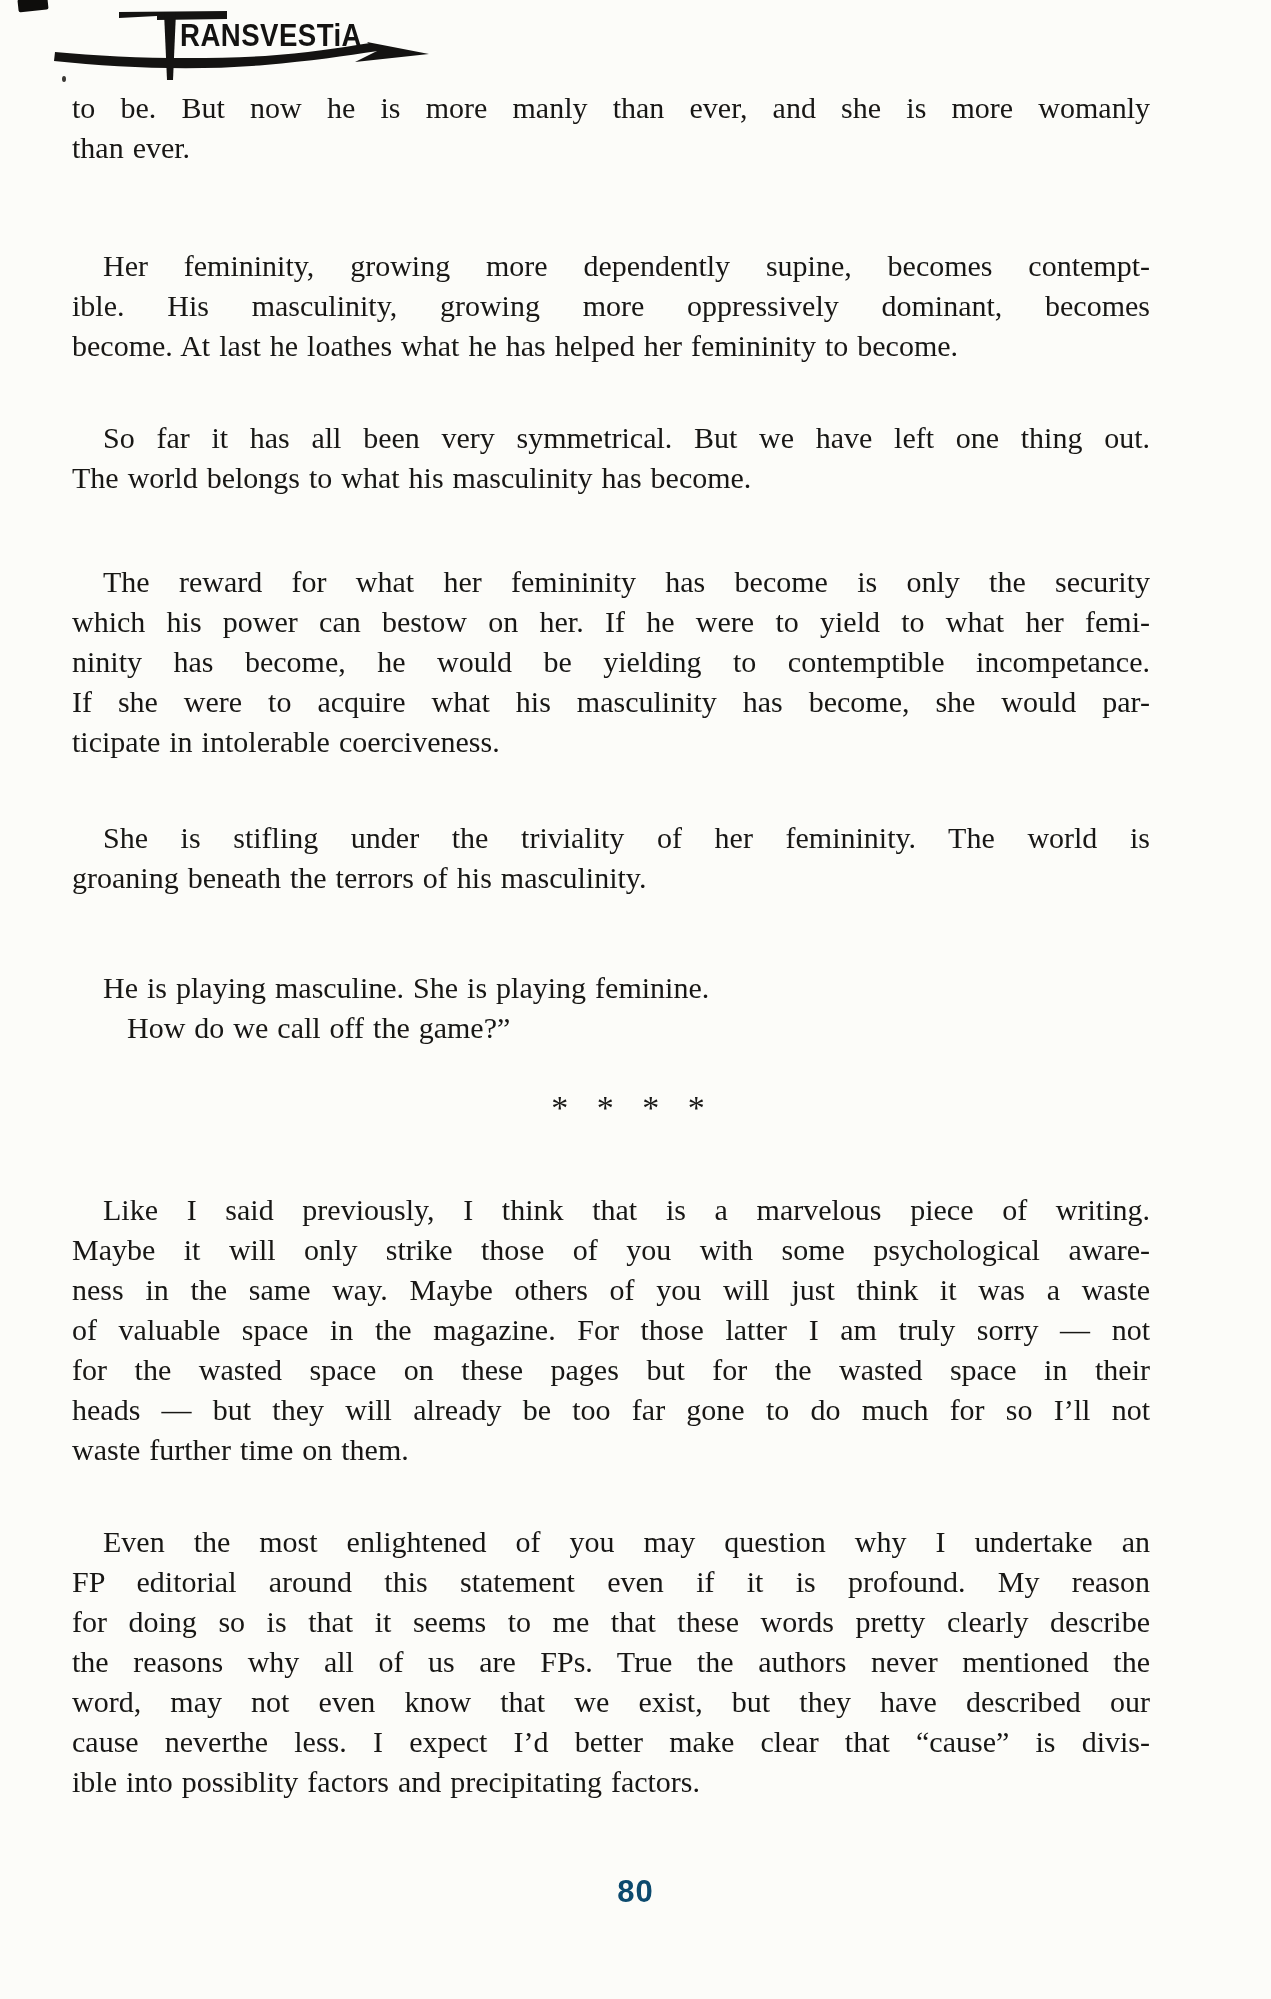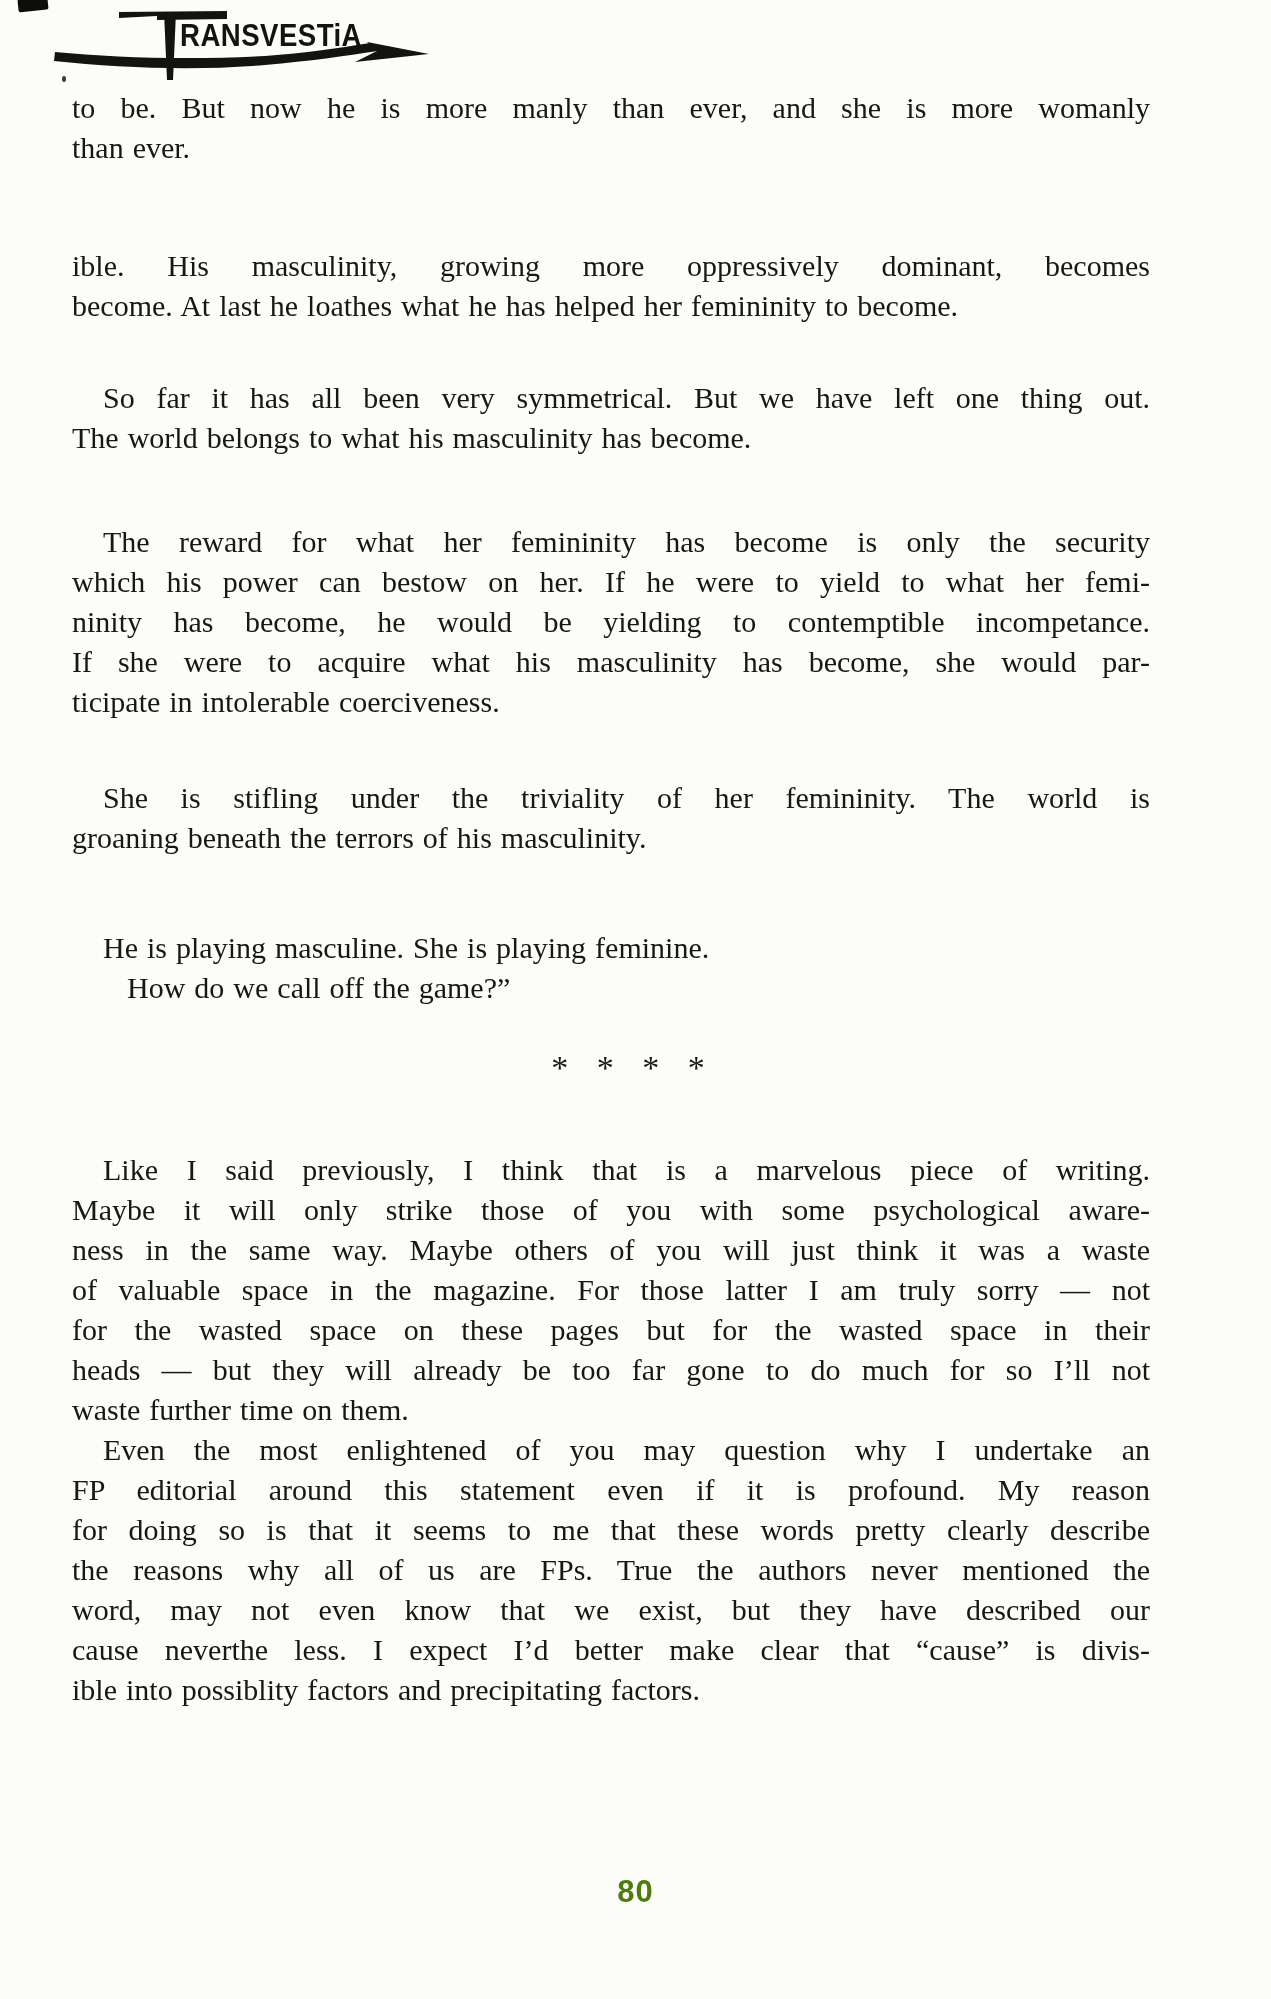--- a/index.html
+++ b/index.html
@@ -68,41 +68,41 @@
   }
   .ind  { text-indent: 31px; }
   .ind2 { text-indent: 55px; }
   .m-a { margin-top: 8px; }
   .m-b { margin-top: 78px; }
   .m-c { margin-top: 52px; }
   .m-d { margin-top: 64px; }
   .m-e { margin-top: 56px; }
   .m-f { margin-top: 70px; }
   .m-g { margin-top: 62px; }
-  .m-h { }
+  .m-h { margin-top: 52px; }
   .sep {
     margin-top: 40px;
     text-align: center;
     padding-left: 36px;
     font-size: 34px;
     letter-spacing: 2px;
     word-spacing: 16px;
     line-height: 40px;
   }
   .pagenum {
     position: absolute;
     top: 1874px;
     left: 0;
     width: 100%;
     text-align: center;
     font-family: "Liberation Sans", sans-serif;
     font-weight: 700;
     font-size: 31px;
     letter-spacing: 1px;
-    color: #4d7c0f;
+    color: #0c4a6e;
   }
 </style>
 </head>
 <body>
 
 <div class="page">
 
   <div class="corner-mark"></div>
   <div class="speck"></div>
 
@@ -121,20 +121,21 @@
   </div>
 
   <main class="text">
 
     <div class="para m-a">
       <div class="ln just">to be. But now he is more manly than ever, and she is more womanly</div>
       <div class="ln">than ever.</div>
     </div>
 
     <div class="para m-b">
+      <div class="ln just ind">Her femininity, growing more dependently supine, becomes contempt-</div>
       <div class="ln just">ible. His masculinity, growing more oppressively dominant, becomes</div>
       <div class="ln">become. At last he loathes what he has helped her femininity to become.</div>
     </div>
 
     <div class="para m-c">
       <div class="ln just ind">So far it has all been very symmetrical. But we have left one thing out.</div>
       <div class="ln">The world belongs to what his masculinity has become.</div>
     </div>
 
     <div class="para m-d">

